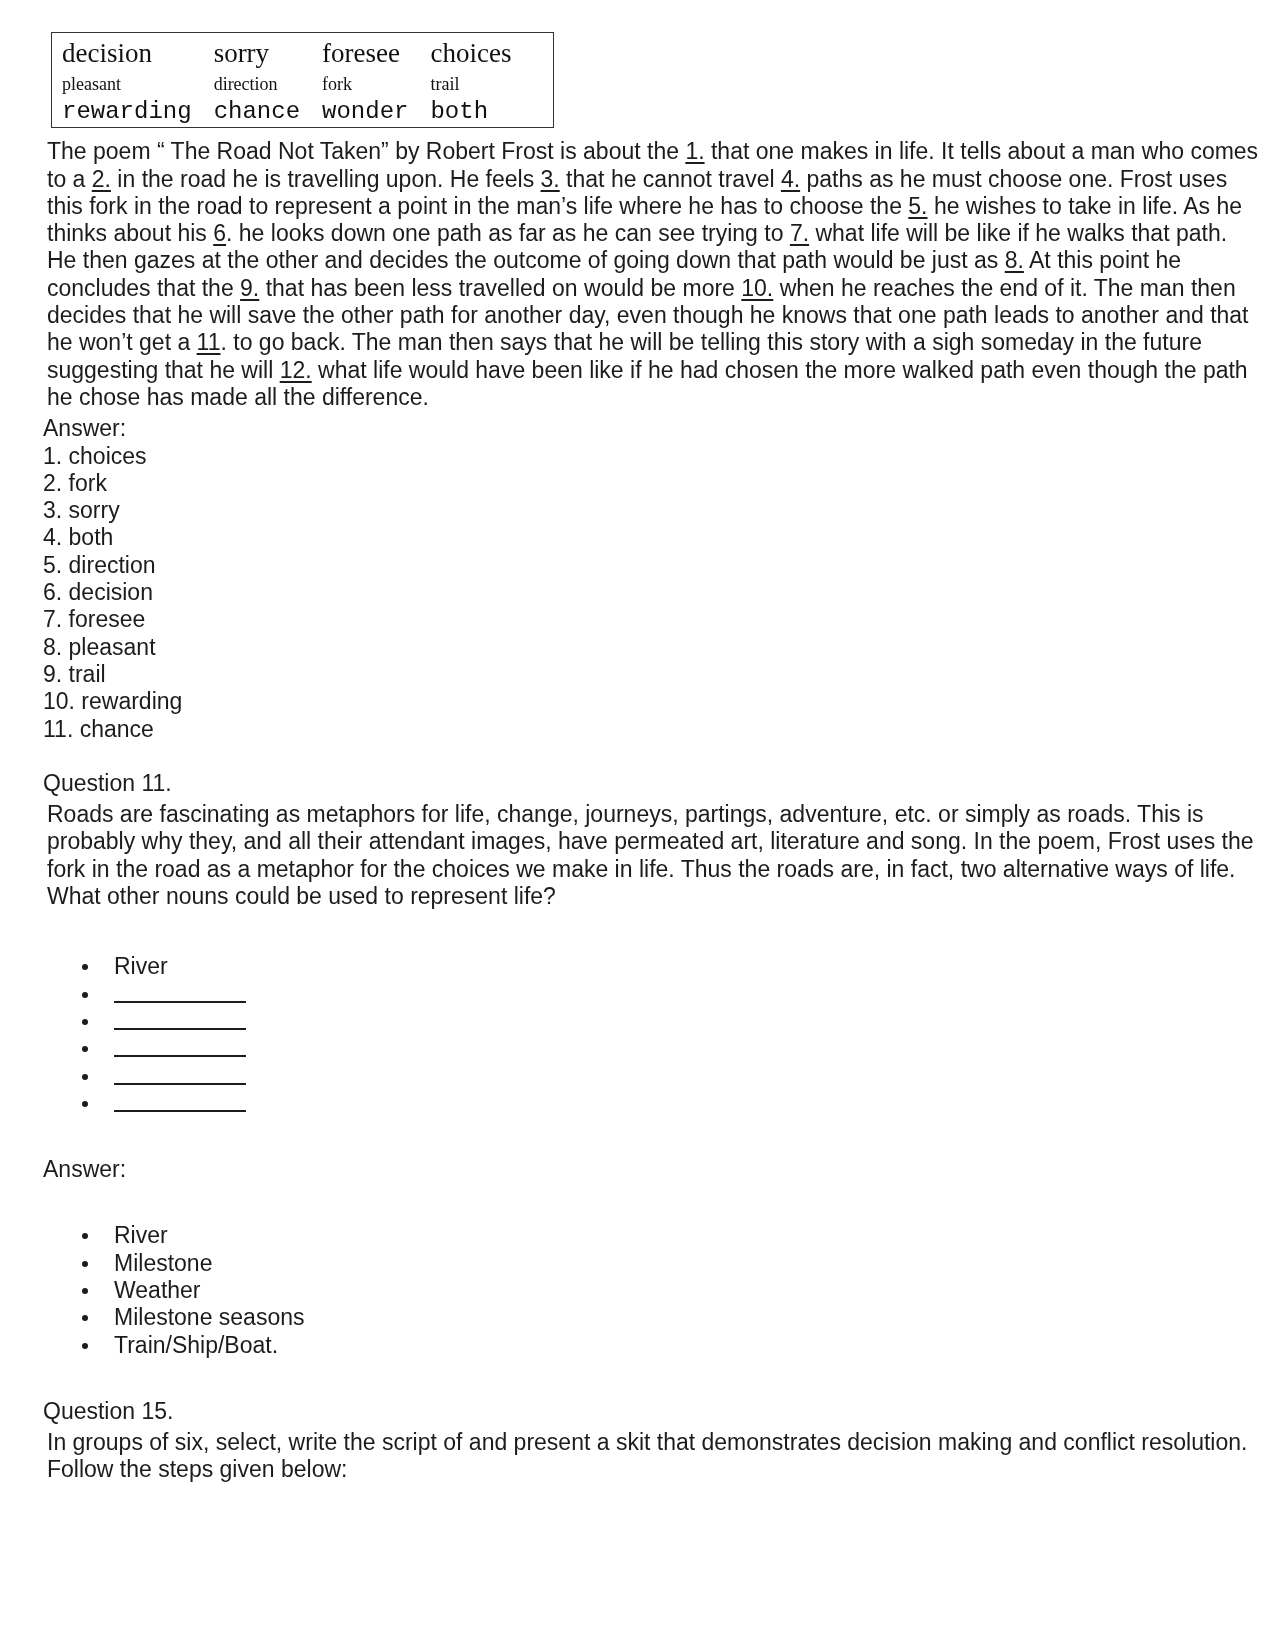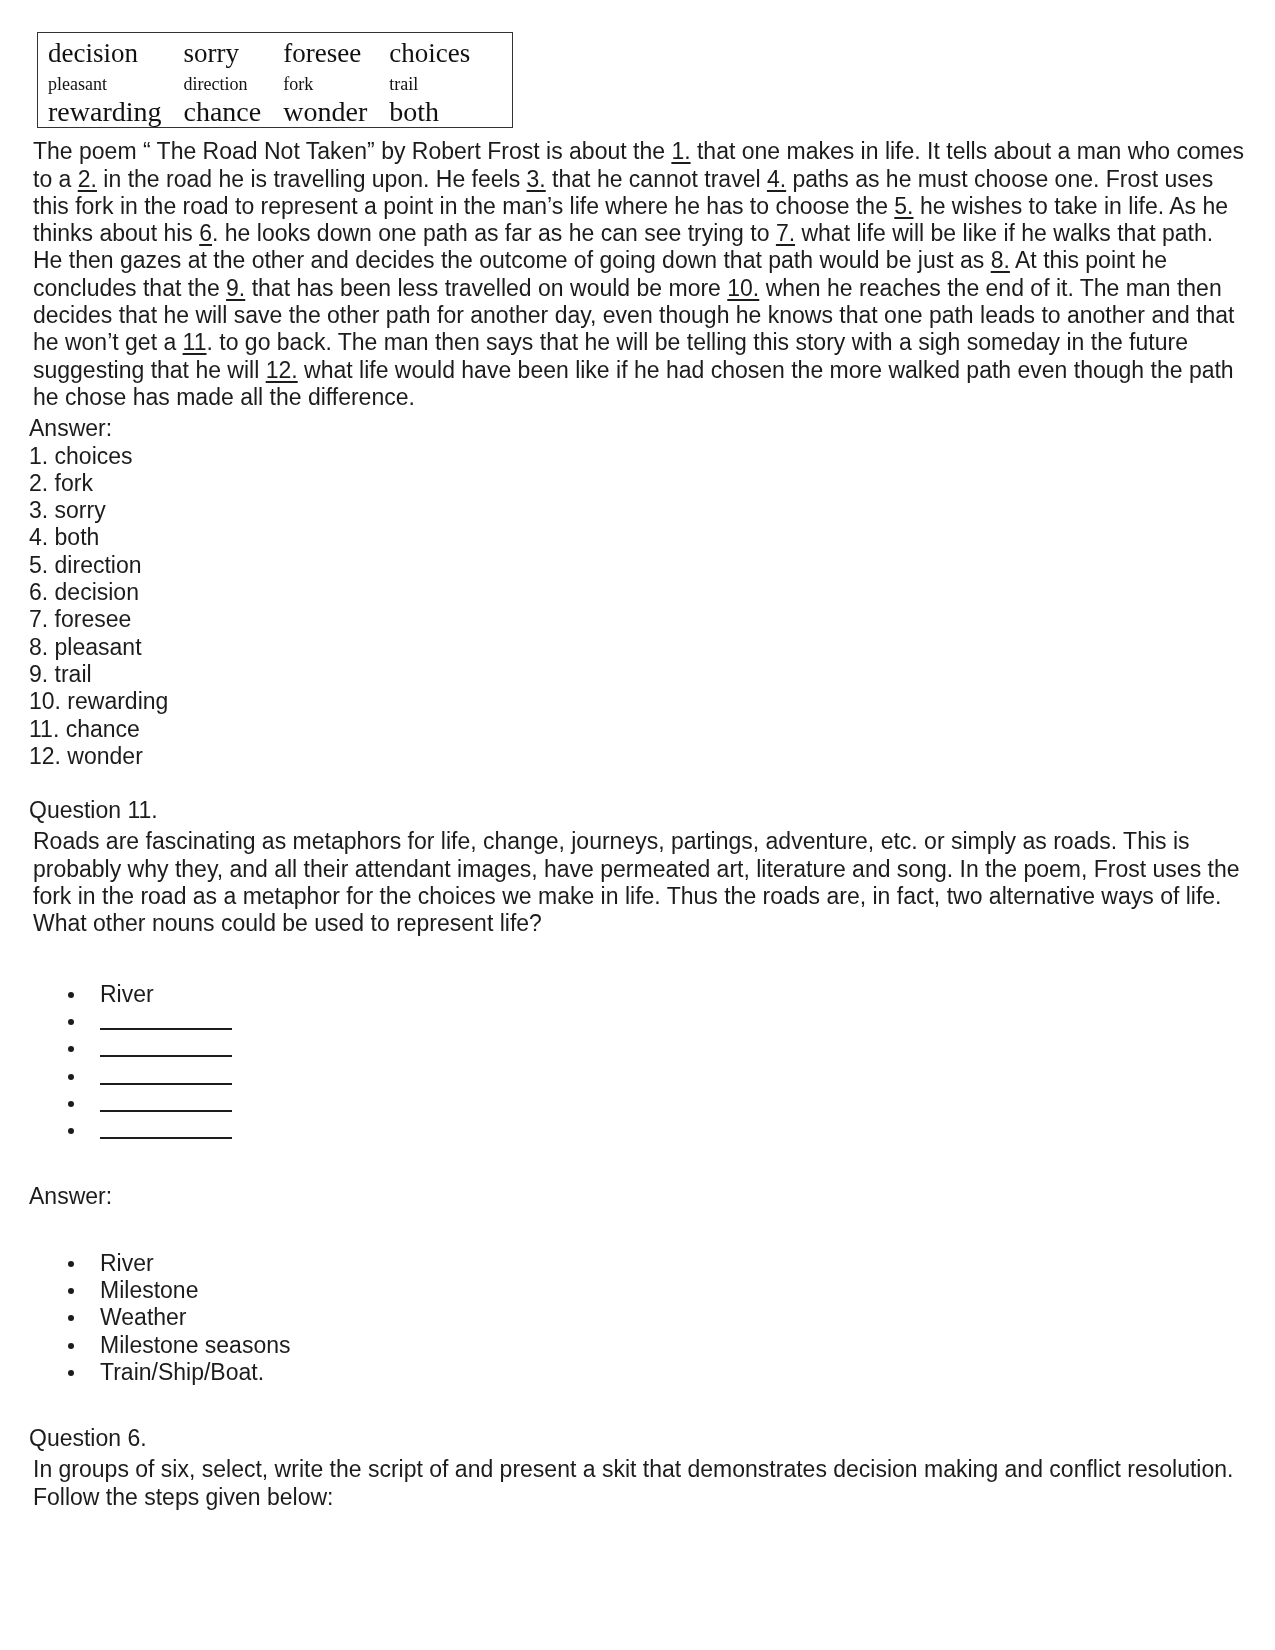--- a/index.html
+++ b/index.html
@@ -1,30 +1,30 @@
 <!DOCTYPE html>
 <html><head>
 <meta charset="utf-8">
 <style>
   html, body { margin: 0; padding: 0; background: #ffffff; }
   body {
     width: 1275px; height: 1650px; position: relative; overflow: hidden;
     font-family: "Liberation Sans", sans-serif; color: #1c1c1c;
     font-size: 23px; line-height: 27.3px;
   }
-  .page { position: absolute; left: 29px; top: 32px; width: 1222px; }
+  .page { position: absolute; left: 43px; top: 32px; width: 1222px; }
   .wordbox {
     display: inline-block; border: 1.5px solid #333; padding: 4px 20px 2px 10px;
     font-family: "Liberation Serif", serif; color: #111; margin-left: 8px;
   }
   .wordbox table { border-collapse: collapse; }
   .wordbox td { padding: 0 22px 0 0; white-space: nowrap; vertical-align: baseline; }
   .wordbox tr.r1 td { font-size: 27px; line-height: 32px; }
   .wordbox tr.r2 td { font-size: 18px; line-height: 30px; }
-  .wordbox tr.r3 td { font-size: 28px; line-height: 26px; }
+  .wordbox tr.r3 td { font-size: 24px; line-height: 26px; font-family: Liberation Mono, monospace; }
   .wordbox td.small { font-size: 21px; }
   .para { margin: 4px; }
   .blank { text-decoration: underline; text-underline-offset: 3px; }
   .line { display: block; }
   .gap-sm { height: 27px; }
   .gap-md { height: 27px; }
   ul.bullets { list-style: none; margin: 12px; padding: 0; }
   ul.bullets li { position: relative; padding-left: 59px; height: 27.3px; }
   ul.bullets li .dot {
     position: absolute; left: 27px; top: 11px; width: 6px; height: 6px; border-radius: 50%; background: #1c1c1c;
@@ -69,21 +69,20 @@
       <span class="line">2. fork</span>
       <span class="line">3. sorry</span>
       <span class="line">4. both</span>
       <span class="line">5. direction</span>
       <span class="line">6. decision</span>
       <span class="line">7. foresee</span>
       <span class="line">8. pleasant</span>
       <span class="line">9. trail</span>
       <span class="line">10. rewarding</span>
       <span class="line">11. chance</span>
-      <span class="line">12. wonder</span>
     </div>
 
   <div class="gap-md"></div>
   <span class="line">Question 11.</span>
   <p class="para">Roads are fascinating as metaphors for life, change, journeys, partings, adventure, etc. or simply as roads. This is probably why they, and all their attendant images, have permeated art, literature and song. In the poem, Frost uses the fork in the road as a metaphor for the choices we make in life. Thus the roads are, in fact, two alternative ways of life. What other nouns could be used to represent life?</p>
 
   <div class="gap-md"></div>
   <ul class="bullets" id="q11-bullets">
       <li><span class="dot"></span><span>River</span></li>
       <li><span class="dot"></span><span class="fill-line"></span></li>
@@ -98,15 +97,15 @@
   <div class="gap-sm"></div>
   <ul class="bullets" id="answer2-bullets">
       <li><span class="dot"></span><span>River</span></li>
       <li><span class="dot"></span><span>Milestone</span></li>
       <li><span class="dot"></span><span>Weather</span></li>
       <li><span class="dot"></span><span>Milestone seasons</span></li>
       <li><span class="dot"></span><span>Train/Ship/Boat.</span></li>
     </ul>
 
   <div class="gap-md"></div>
-  <span class="line">Question 6.</span>
+  <span class="line">Question 15.</span>
   <p class="para">In groups of six, select, write the script of and present a skit that demonstrates decision making and conflict resolution. Follow the steps given below:</p>
 </div>
 
 </body></html>

